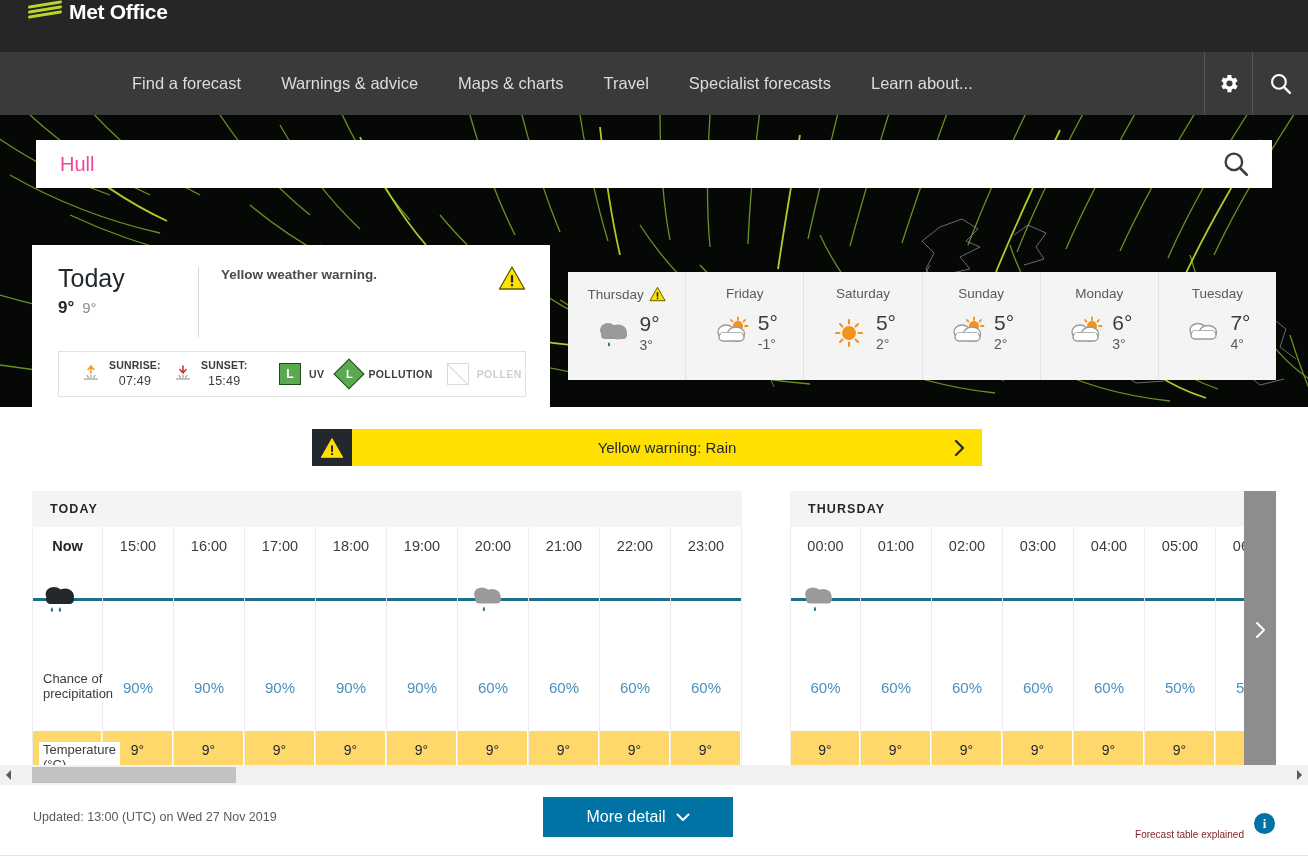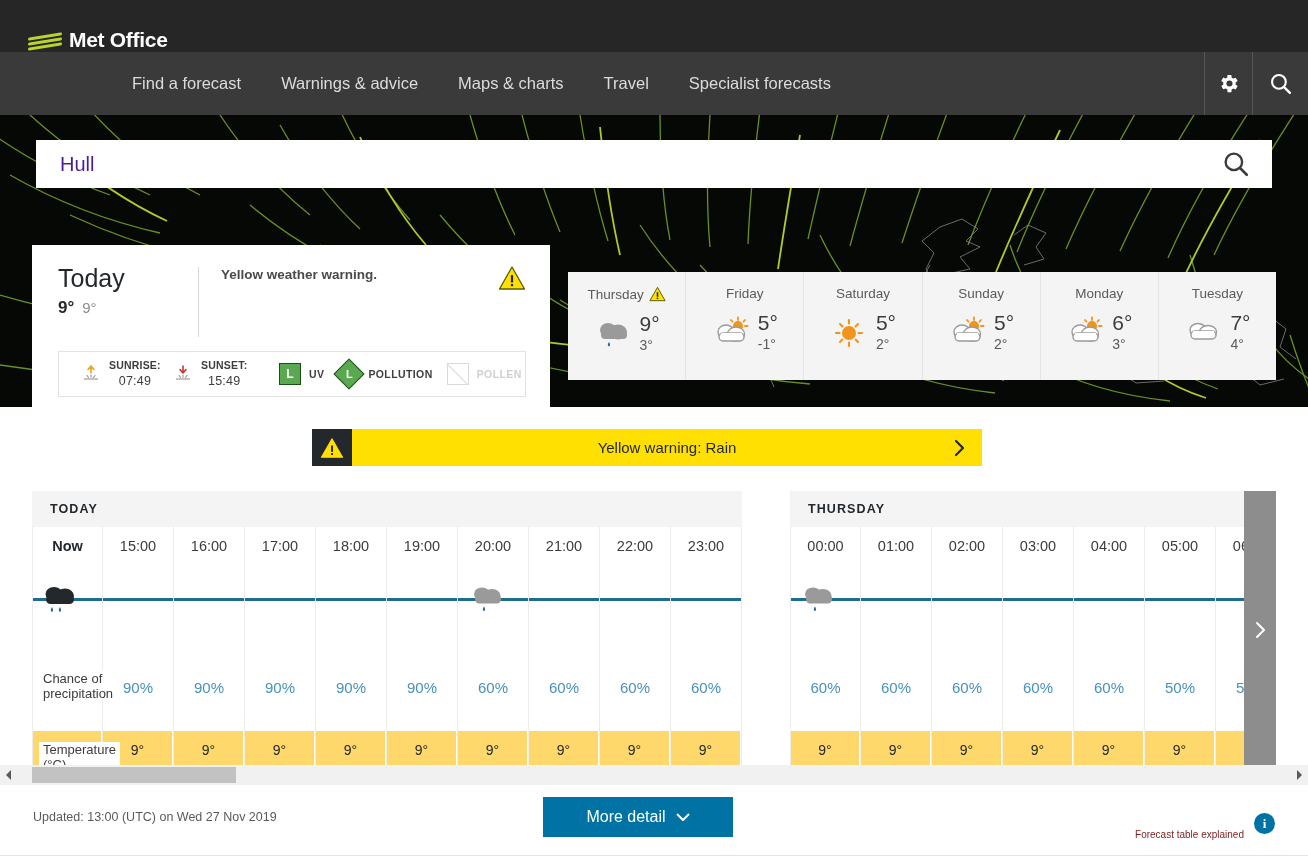--- a/index.html
+++ b/index.html
@@ -8,21 +8,21 @@
     font-family: "Liberation Sans", sans-serif;
     background: #ffffff;
     overflow: hidden;
   }
 
   
   .topbar {
     height: 52px; background: #262626;
     display: flex; align-items: stretch; position: relative; z-index: 20;
   }
-  .logo { display: flex; align-items: flex-end; padding-left: 28px; gap: 7px; }
+  .logo { display: flex; align-items: flex-start; padding-left: 28px; gap: 7px; }
   .logo-mark { width: 34px; height: 20px; position: relative; }
   .logo-mark i {
     position: absolute; left: 0; height: 3px; width: 34px;
     background: #b9d52b; border-radius: 2px; transform: skewY(-9deg);
   }
   .logo-mark i:nth-child(1){ top: 3px; }
   .logo-mark i:nth-child(2){ top: 8px; }
   .logo-mark i:nth-child(3){ top: 13px; }
   .logo-text { color: #fff; font-size: 21px; font-weight: bold; letter-spacing: -0.3px; }
   .topnav { display: flex; align-items: stretch; margin-left: auto; margin-right: 130px; }
@@ -56,21 +56,21 @@
   .hero-bg { position: absolute; inset: 0; }
   .hero-bg svg { width: 100%; height: 100%; display: block; }
 
   .searchbar {
     position: absolute; left: 36px; top: 25px; width: 1236px; height: 48px;
     background: #fff; display: flex; align-items: center;
     padding: 0 18px 0 24px; z-index: 3;
   }
   .searchbar input {
     flex: 1; border: 0; outline: none; font-size: 20px;
-    color: #4c1d95; font-family: "Liberation Sans", sans-serif;
+    color: #ec4899; font-family: "Liberation Sans", sans-serif;
   }
   .search-btn { width: 36px; height: 36px; display: flex; align-items: center; justify-content: center; cursor: pointer; }
 
   
   .today-card {
     position: absolute; left: 32px; top: 130px; width: 518px; height: 162px;
     background: #fff; z-index: 3; padding: 20px 0 0 0;
   }
   .today-top { display: flex; padding: 0 24px 0 26px; height: 76px; }
   .today-left { width: 140px; }
@@ -236,20 +236,21 @@
   </div>
 </div>
 
 <div class="mainnav">
   <div class="mainnav-items">
     <a href="#">Find a forecast</a>
     <a href="#">Warnings &amp; advice</a>
     <a href="#">Maps &amp; charts</a>
     <a href="#">Travel</a>
     <a href="#">Specialist forecasts</a>
+    <a href="#">Learn about...</a>
   </div>
   <div class="nav-tools">
     <div class="nav-tool">
       <svg width="23" height="23" viewBox="0 0 24 24">
         <path fill="#ffffff" d="M19.4 13a7.6 7.6 0 000-2l2.1-1.6-2-3.5-2.5 1a7.6 7.6 0 00-1.7-1L15 3H11l-.3 2.8a7.6 7.6 0 00-1.7 1l-2.5-1-2 3.5L6.6 11a7.6 7.6 0 000 2l-2.1 1.6 2 3.5 2.5-1c.5.4 1.1.8 1.7 1L11 21h4l.3-2.8c.6-.3 1.2-.6 1.7-1l2.5 1 2-3.5zM13 15.2A3.2 3.2 0 1116.2 12 3.2 3.2 0 0113 15.2z"></path>
       </svg>
     </div>
     <div class="nav-tool">
       <svg width="25" height="25" viewBox="0 0 24 24">
         <circle cx="10.5" cy="10.5" r="6.6" fill="none" stroke="#ffffff" stroke-width="2"></circle>

